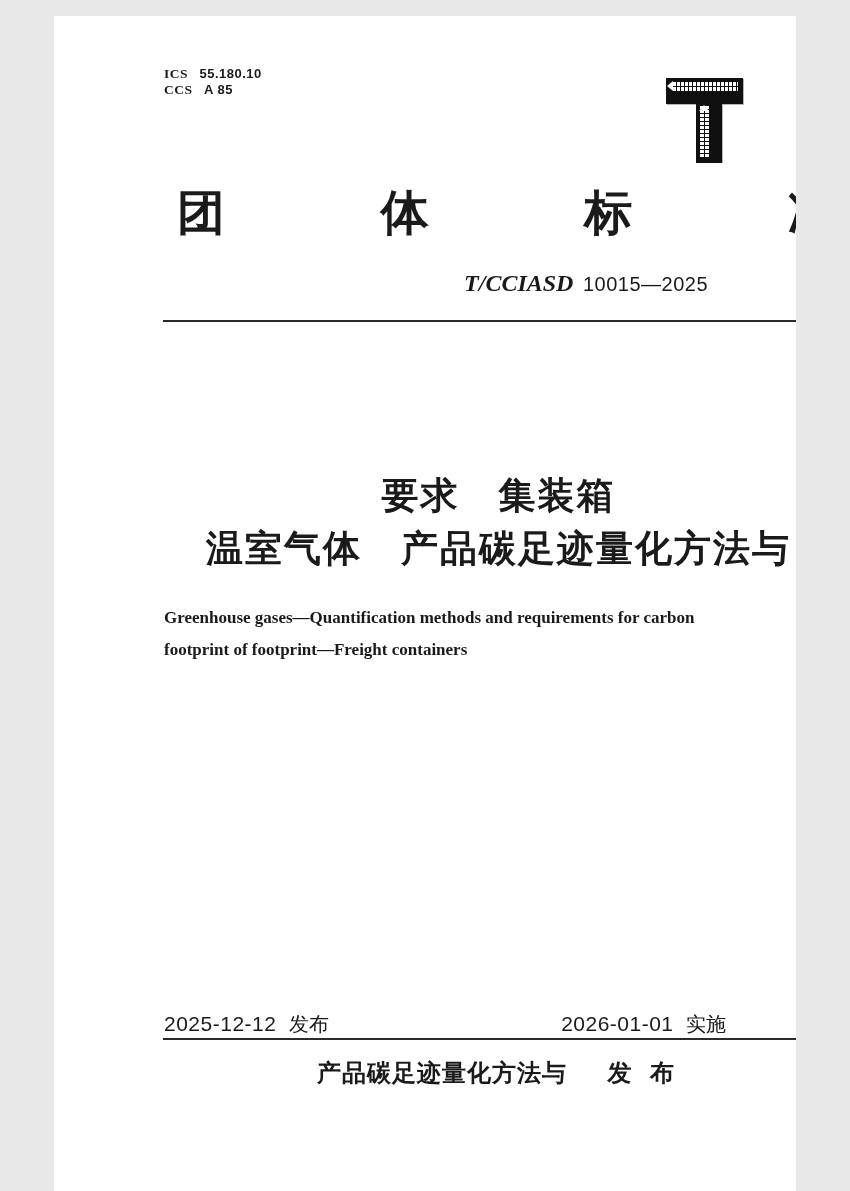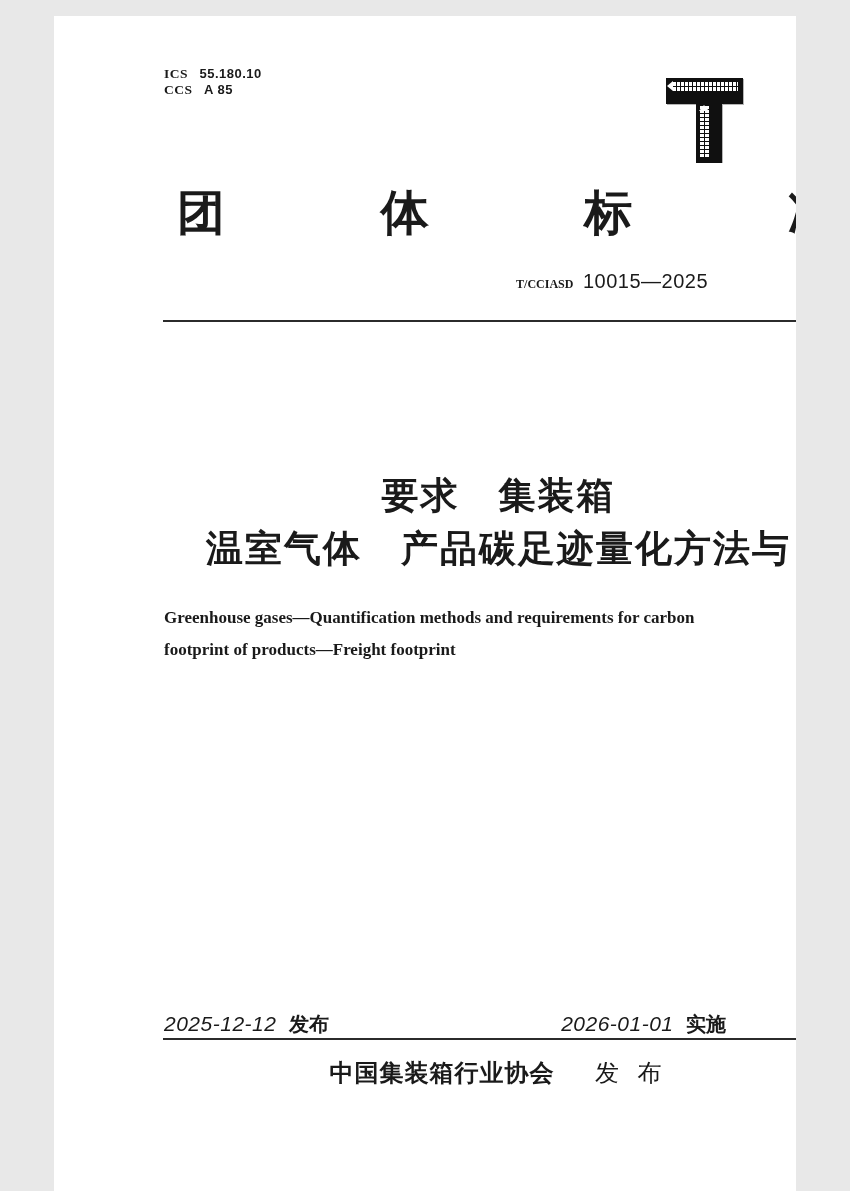--- a/index.html
+++ b/index.html
@@ -96,21 +96,22 @@
 
   
   .std-number {
     position: absolute;
     top: 254px; right: 88px;
     white-space: nowrap;
   }
   .std-prefix {
     font-family: "Liberation Serif", serif;
     font-weight: bold;
-    font-size: 12px;
+    font-size: 24px;
+    font-style: italic;
   }
   .std-code {
     font-family: "Liberation Sans", sans-serif;
     font-size: 20px;
     margin-left: 5px;
     letter-spacing: 0.5px;
   }
 
   
   .rule { position: absolute; background: #2b2b2b; height: 2px; }
@@ -139,37 +140,36 @@
     line-height: 32px;
   }
 
   
   .date-left { position: absolute; left: 110px; top: 995px; white-space: nowrap; }
   .date-right { position: absolute; right: 70px; top: 995px; white-space: nowrap; }
   .date-value {
     font-family: "Liberation Sans", sans-serif;
     font-size: 21px;
     letter-spacing: 0.5px;
-    font-style: italic;
   }
   .date-label {
-    font-weight: bold;
+    font-weight: normal;
     font-size: 20px;
     margin-left: 8px;
   }
 
   
   .publisher-row {
     position: absolute;
     left: 110px; top: 1041px; width: 669px;
     text-align: center;
     white-space: nowrap;
   }
   .publisher-name { font-weight: bold; font-size: 24px; letter-spacing: 1px; }
-  .publish-label { font-weight: normal; font-size: 24px; margin-left: 36px; letter-spacing: 6px; }
+  .publish-label { font-weight: bold; font-size: 24px; margin-left: 36px; letter-spacing: 6px; }
 </style>
 </head>
 <body>
 
 <div class="page">
 
   <div class="ics-block">
     <span class="ics-line">
       <span class="code-label">ICS</span>
       <span class="code-value">55.180.10</span>
@@ -203,32 +203,32 @@
 
   <div class="rule rule-top"></div>
 
   <div class="title-cn">
     <div>要求　集装箱</div>
     <div>温室气体　产品碳足迹量化方法与</div>
   </div>
 
   <div class="title-en">
     <div>Greenhouse gases—Quantification methods and requirements for carbon</div>
-    <div>footprint of products—Freight footprint</div>
+    <div>footprint of footprint—Freight containers</div>
   </div>
 
   <div class="date-left">
     <span class="date-value">2025-12-12</span>
     <span class="date-label">发布</span>
   </div>
   <div class="date-right">
     <span class="date-value">2026-01-01</span>
     <span class="date-label">实施</span>
   </div>
 
   <div class="rule rule-bottom"></div>
 
   <div class="publisher-row">
-    <span class="publisher-name">中国集装箱行业协会</span>
+    <span class="publisher-name">产品碳足迹量化方法与</span>
     <span class="publish-label">发 布</span>
   </div>
 
 </div>
 
 </body></html>

